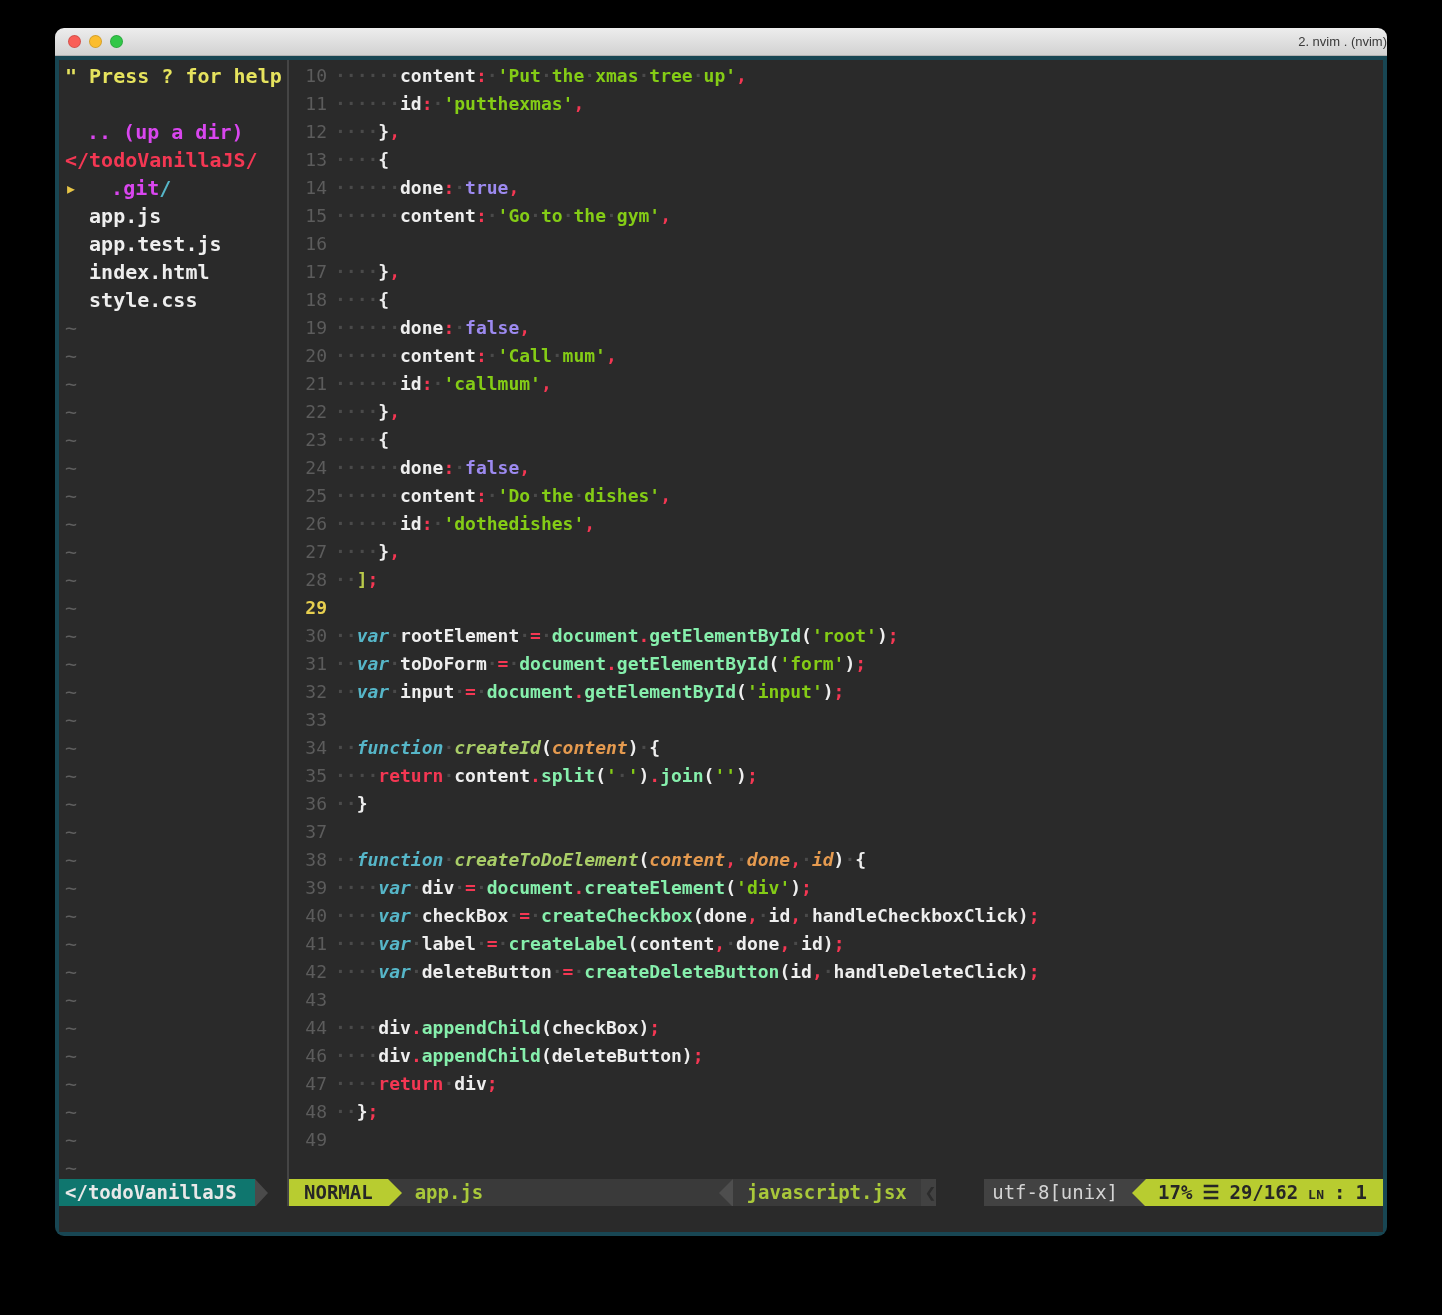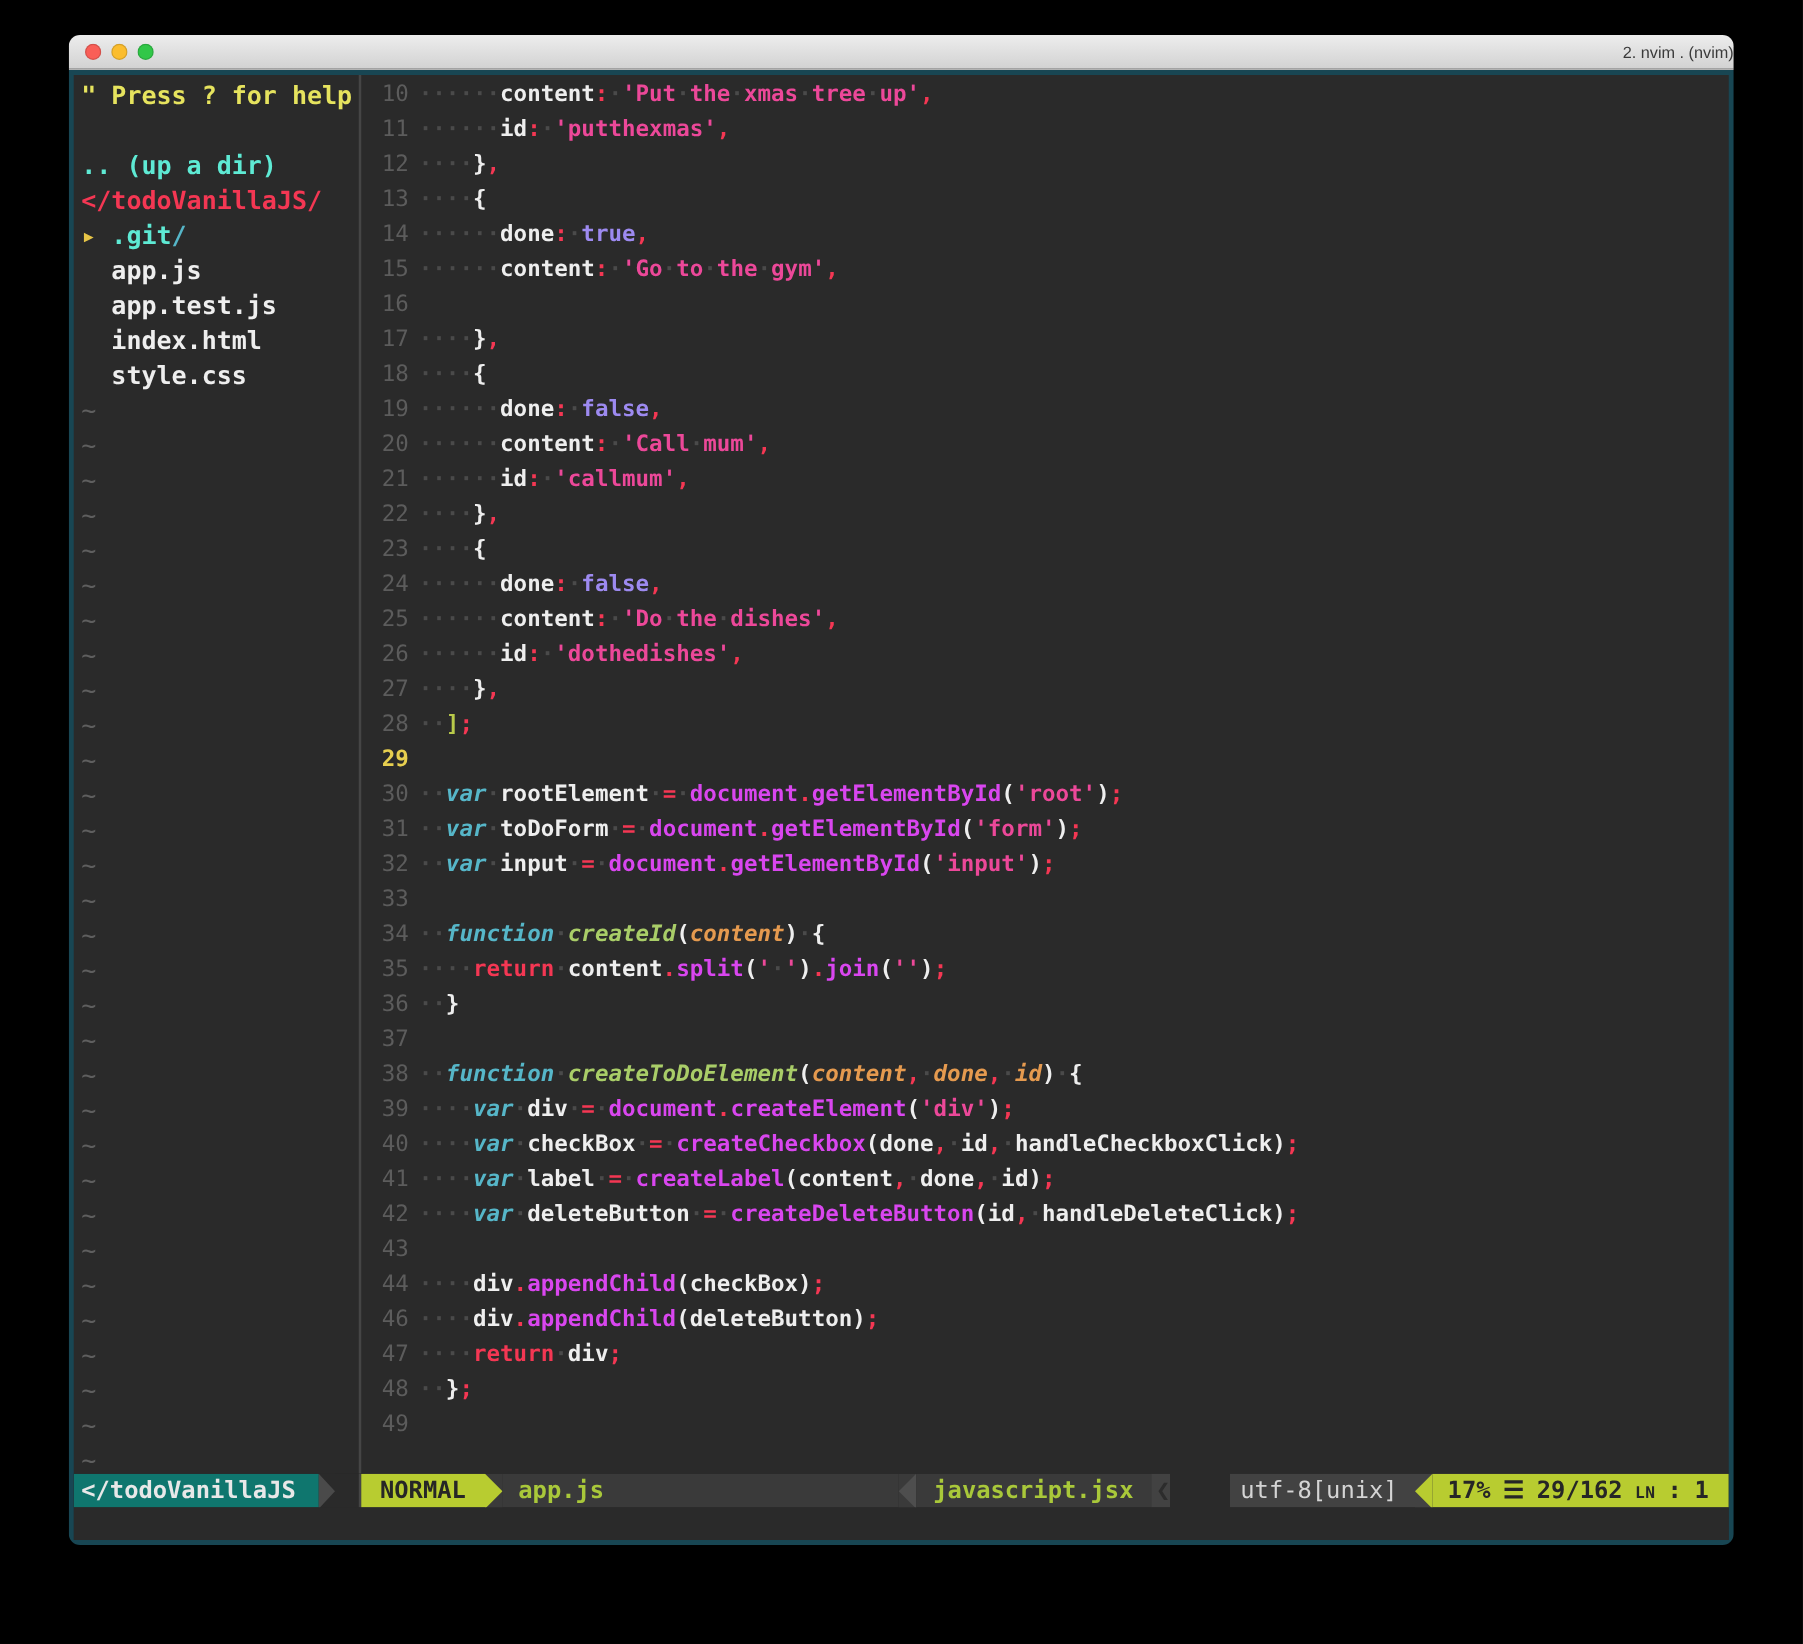--- a/index.html
+++ b/index.html
@@ -13,30 +13,30 @@
   .light.red{background:#f95e57;}
   .light.yellow{background:#fbbd2e;}
   .light.green{background:#31c748;}
   .titletext{position:absolute;left:0;right:0;text-align:right;
     font-family:"Liberation Sans",sans-serif;font-size:13px;color:#3a3a3a;}
   .content{flex:1;background:#184653;padding:4px;display:flex;flex-direction:column;min-height:0;}
   .inner{flex:1;background:#2a2a2a;display:flex;flex-direction:column;min-height:0;overflow:hidden;}
   .main{flex:1;display:flex;min-height:0;overflow:hidden;}
   .sidebar{width:228px;flex:none;display:flex;flex-direction:column;padding-top:2px;overflow:hidden;}
   .srow{height:28px;line-height:28px;font-size:20px;font-weight:bold;white-space:pre;padding-left:6px;flex:none;}
-  .x-yellow{color:#e6e35e;} .x-purple{color:#5eead4;} .x-pink{color:#f43753;}
+  .x-yellow{color:#e6e35e;} .x-purple{color:#d946ef;margin-left:22px;} .x-pink{color:#f43753;}
   .x-cyan{color:#56b6c8;} .x-arrow{color:#e7c547;} .x-file{color:#eeeeee;} .x-tilde{color:#5f5f5f;font-weight:normal;}
   .vdivider{width:2px;flex:none;background:#454545;}
   .editor{flex:1;display:flex;flex-direction:column;padding-top:2px;overflow:hidden;}
   .code-line{height:28px;line-height:28px;font-size:18px;font-weight:bold;white-space:pre;display:flex;flex:none;}
   .lnum{width:38px;flex:none;text-align:right;color:#5c5c5c;font-weight:normal;}
   .lnum.cur{color:#e7cf4f;font-weight:bold;}
   .lcode{margin-left:8px;}
-  .tk-w{color:#eeeeee;} .tk-p{color:#f43753;} .tk-s{color:#ec4899;}
-  .tk-k{color:#56b6c8;font-style:italic;} .tk-c{color:#d946ef;}
+  .tk-w{color:#eeeeee;} .tk-p{color:#f43753;} .tk-s{color:#84cc16;}
+  .tk-k{color:#56b6c8;font-style:italic;} .tk-c{color:#86efac;}
   .tk-g{color:#a9cd68;font-style:italic;} .tk-o{color:#e59a4f;font-style:italic;}
   .tk-b{color:#9d8af0;} .tk-n{color:#b9ca4a;} .d{color:#4a4a4a;}
   .statusbar{height:27px;flex:none;display:flex;align-items:stretch;font-size:19px;overflow:hidden;}
   .sb-left{width:230px;flex:none;display:flex;background:#2a2a2a;}
   .sb-expl{background:#0f766e;color:#e8e8e8;padding:0 4px 0 6px;line-height:27px;white-space:pre;
     font-weight:bold;width:196px;box-sizing:border-box;flex:none;}
   .tri-r{width:0;height:0;flex:none;border-top:14px solid transparent;border-bottom:14px solid transparent;}
   .tri-l{width:0;height:0;flex:none;border-top:14px solid transparent;border-bottom:14px solid transparent;}
   .tri-expl{border-left:13px solid #4a4a4a;}
   .sb-leftfill{flex:1;background:#2a2a2a;}

